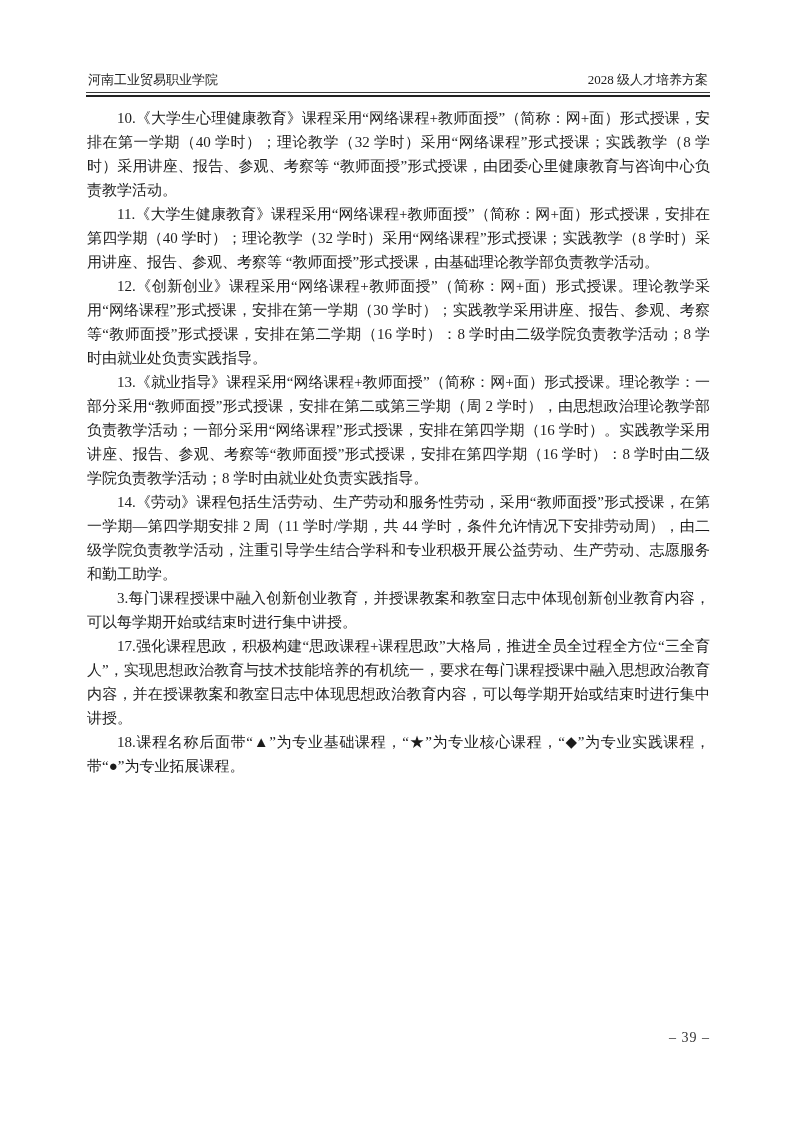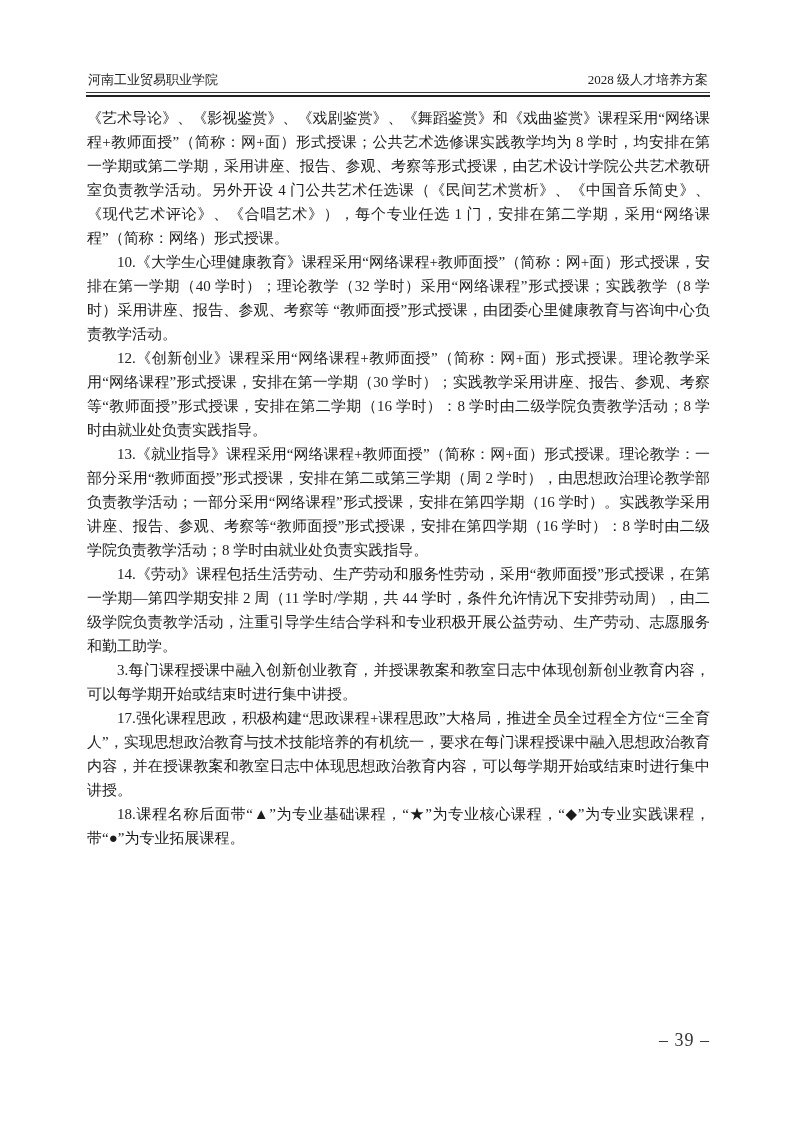--- a/index.html
+++ b/index.html
@@ -59,42 +59,42 @@
   }
   .content p.continuation {
     text-indent: 0;
   }
   .footer {
     position: absolute;
     top: 1030px;
     left: 87px;
     width: 623px;
     text-align: right;
-    font-size: 18px;
+    font-size: 14px;
     color: #333333;
     letter-spacing: 1px;
   }
 </style>
 </head>
 <body>
 
 <div class="page">
 
   <div class="header">
     <div class="header-row">
       <span>河南工业贸易职业学院</span>
       <span>2028 级人才培养方案</span>
     </div>
     <div class="header-rule"></div>
     <div class="header-rule-thick"></div>
   </div>
 
   <div class="content">
-    <p class="continuation">《艺术导论》、《影视鉴赏》、《戏剧鉴赏》、《舞蹈鉴赏》和《戏曲鉴赏》课程采用“网络课程+教师面授”（简称：网+面）形式授课；公共艺术选修课实践教学均为 8 学时，均安排在第一学期或第二学期，采用讲座、报告、参观、考察等形式授课，由艺术设计学院公共艺术教研室负责教学活动。另外开设 4 门公共艺术任选课（《民间艺术赏析》、《中国音乐简史》、《现代艺术评论》、《合唱艺术》），每个专业任选 1 门，安排在第二学期，采用“网络课程”（简称：网络）形式授课。</p>
     <p>10.《大学生心理健康教育》课程采用“网络课程+教师面授”（简称：网+面）形式授课，安排在第一学期（40 学时）；理论教学（32 学时）采用“网络课程”形式授课；实践教学（8 学时）采用讲座、报告、参观、考察等 “教师面授”形式授课，由团委心里健康教育与咨询中心负责教学活动。</p>
+    <p>11.《大学生健康教育》课程采用“网络课程+教师面授”（简称：网+面）形式授课，安排在第四学期（40 学时）；理论教学（32 学时）采用“网络课程”形式授课；实践教学（8 学时）采用讲座、报告、参观、考察等 “教师面授”形式授课，由基础理论教学部负责教学活动。</p>
     <p>12.《创新创业》课程采用“网络课程+教师面授”（简称：网+面）形式授课。理论教学采用“网络课程”形式授课，安排在第一学期（30 学时）；实践教学采用讲座、报告、参观、考察等“教师面授”形式授课，安排在第二学期（16 学时）：8 学时由二级学院负责教学活动；8 学时由就业处负责实践指导。</p>
     <p>13.《就业指导》课程采用“网络课程+教师面授”（简称：网+面）形式授课。理论教学：一部分采用“教师面授”形式授课，安排在第二或第三学期（周 2 学时），由思想政治理论教学部负责教学活动；一部分采用“网络课程”形式授课，安排在第四学期（16 学时）。实践教学采用讲座、报告、参观、考察等“教师面授”形式授课，安排在第四学期（16 学时）：8 学时由二级学院负责教学活动；8 学时由就业处负责实践指导。</p>
     <p>14.《劳动》课程包括生活劳动、生产劳动和服务性劳动，采用“教师面授”形式授课，在第一学期—第四学期安排 2 周（11 学时/学期，共 44 学时，条件允许情况下安排劳动周），由二级学院负责教学活动，注重引导学生结合学科和专业积极开展公益劳动、生产劳动、志愿服务和勤工助学。</p>
     <p>3.每门课程授课中融入创新创业教育，并授课教案和教室日志中体现创新创业教育内容，可以每学期开始或结束时进行集中讲授。</p>
     <p>17.强化课程思政，积极构建“思政课程+课程思政”大格局，推进全员全过程全方位“三全育人”，实现思想政治教育与技术技能培养的有机统一，要求在每门课程授课中融入思想政治教育内容，并在授课教案和教室日志中体现思想政治教育内容，可以每学期开始或结束时进行集中讲授。</p>
     <p>18.课程名称后面带“▲”为专业基础课程，“★”为专业核心课程，“◆”为专业实践课程，带“●”为专业拓展课程。</p>
 
   </div>
 
   <div class="footer">

